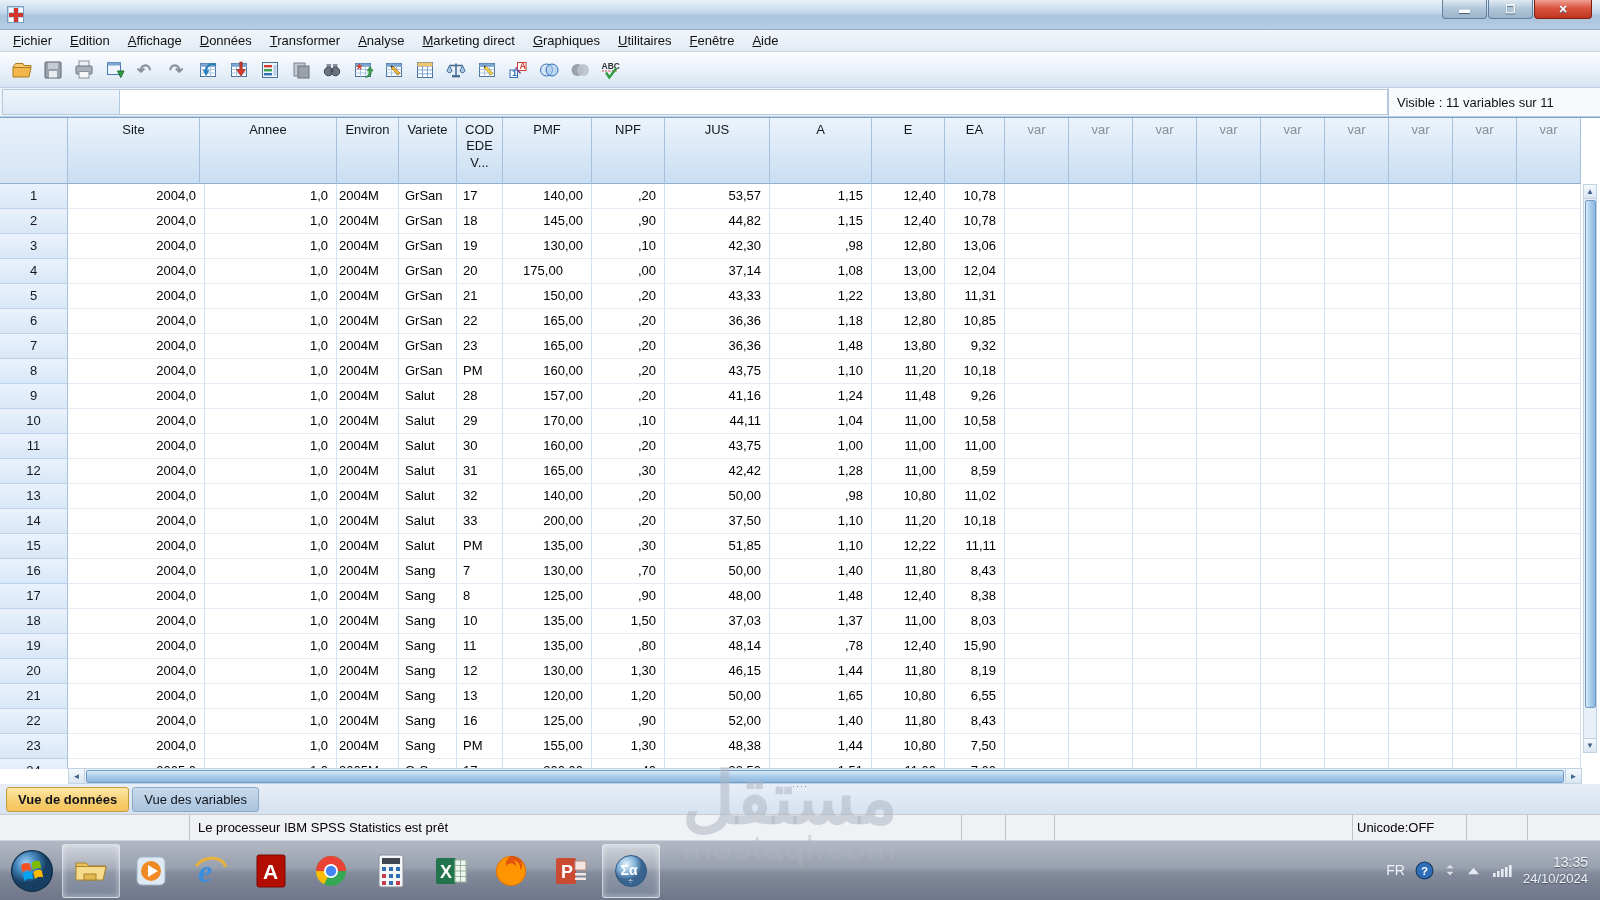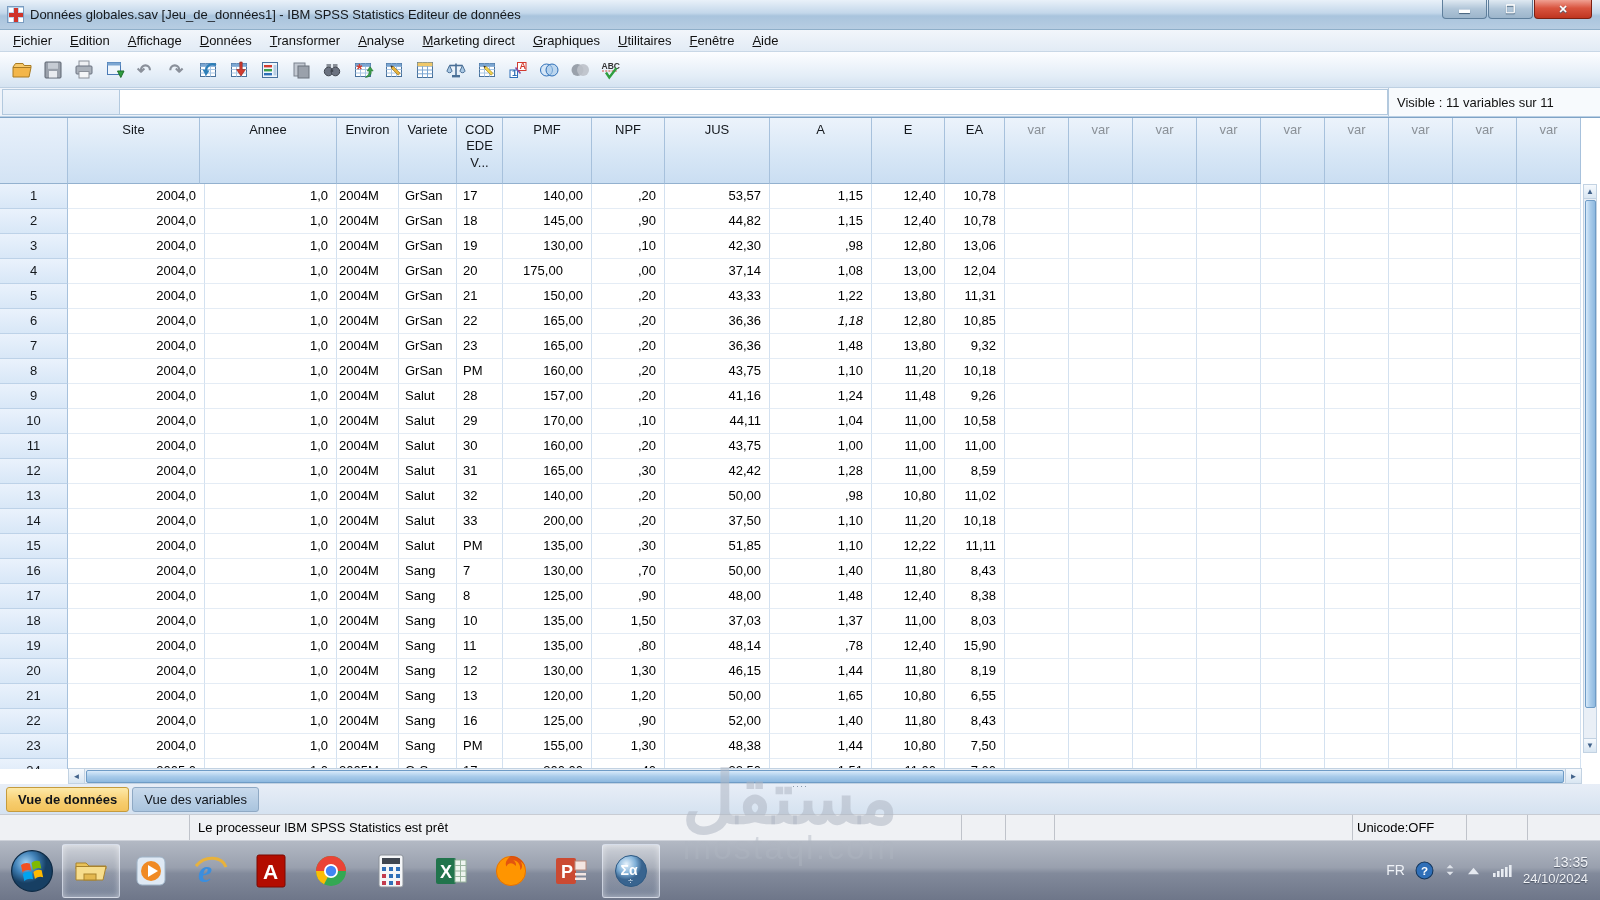--- a/index.html
+++ b/index.html
@@ -105,21 +105,20 @@
   .watermark { position:absolute; left:560px; top:762px; width:460px; text-align:center; z-index:40; pointer-events:none;
     color:rgba(175,182,194,.55); }
   .watermark .ar { font-size:72px; font-weight:bold; line-height:1.0; }
   .watermark .lat { font-size:34px; letter-spacing:2px; margin-top:-6px; color:rgba(175,182,194,.45); }
 </style>
 </head>
 <body>
 
 <div class="titlebar">
   <span class="app-ico"></span>
-  <span class="title-text">Données globales.sav [Jeu_de_données1] - IBM SPSS Statistics Editeur de données</span>
   <div class="win-controls">
     <div class="win-btn">▬</div>
     <div class="win-btn">❐</div>
     <div class="win-btn close">✕</div>
   </div>
 </div>
 
 <div class="menubar" id="menu-bar">
     <span class="menu-item">Fichier</span>
     <span class="menu-item">Edition</span>
@@ -442,21 +441,21 @@
         <div class="drow">
           <div class="rownum">6</div>
           <div class="dcell r" style="width: 137px;">2004,0</div>
           <div class="dcell r" style="width: 132px;">1,0</div>
           <div class="dcell l2" style="width: 62px;">2004M</div>
           <div class="dcell l" style="width: 58px;">GrSan</div>
           <div class="dcell l" style="width: 46px;">22</div>
           <div class="dcell r" style="width: 89px;">165,00</div>
           <div class="dcell r" style="width: 73px;">,20</div>
           <div class="dcell r" style="width: 105px;">36,36</div>
-          <div class="dcell r" style="width: 102px; font-style: italic;">1,18</div>
+          <div class="dcell r" style="width: 102px;">1,18</div>
           <div class="dcell r" style="width: 73px;">12,80</div>
           <div class="dcell r" style="width: 60px;">10,85</div>
           <div class="dcell" style="width: 64px;"></div>
           <div class="dcell" style="width: 64px;"></div>
           <div class="dcell" style="width: 64px;"></div>
           <div class="dcell" style="width: 64px;"></div>
           <div class="dcell" style="width: 64px;"></div>
           <div class="dcell" style="width: 64px;"></div>
           <div class="dcell" style="width: 64px;"></div>
           <div class="dcell" style="width: 64px;"></div>

